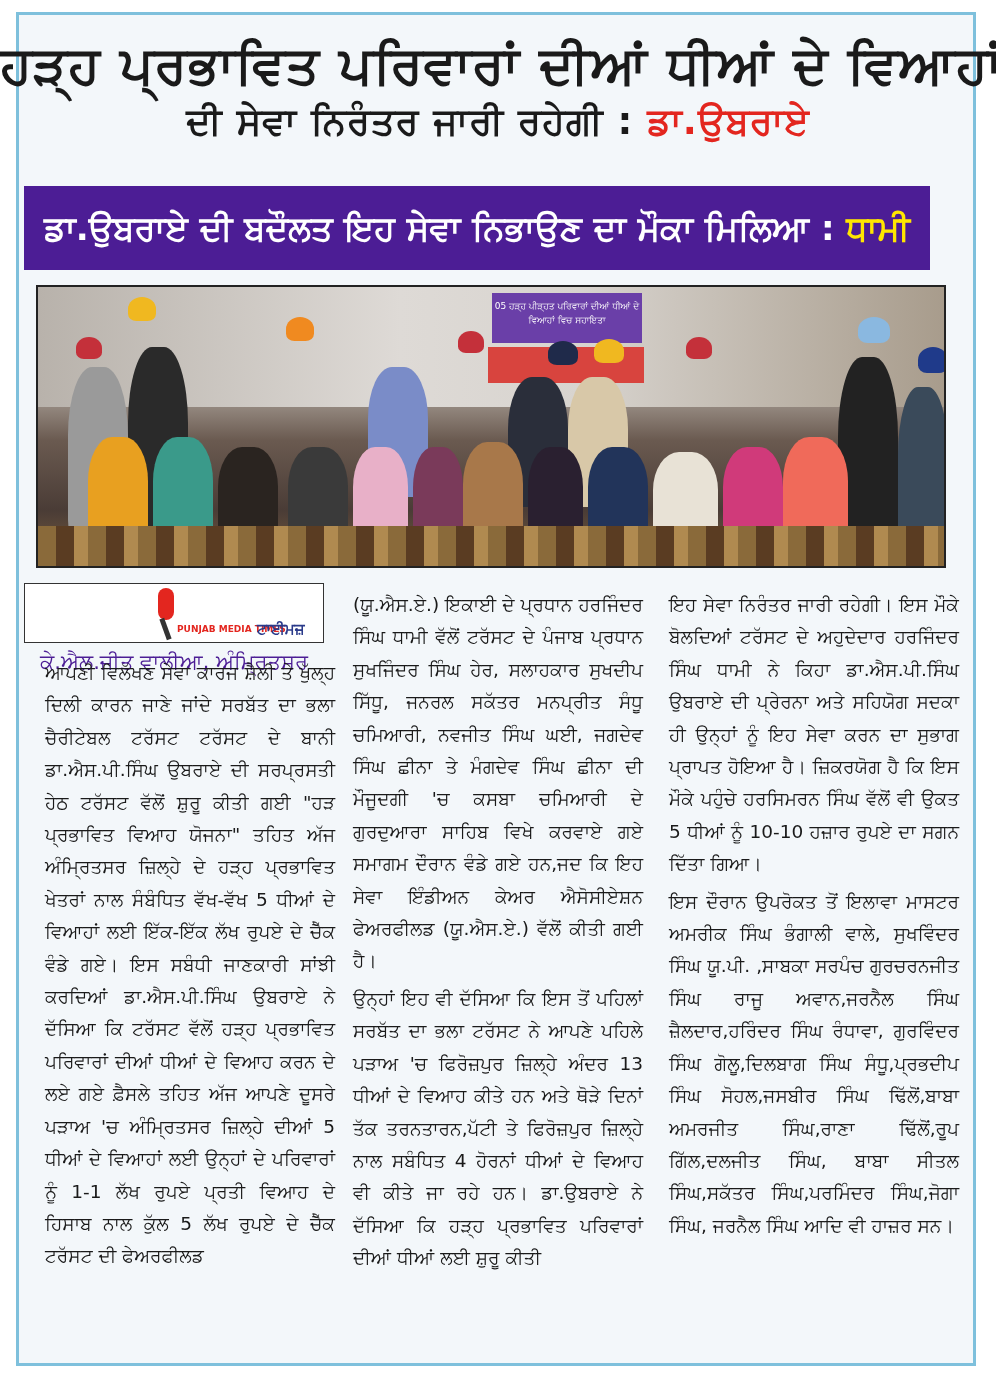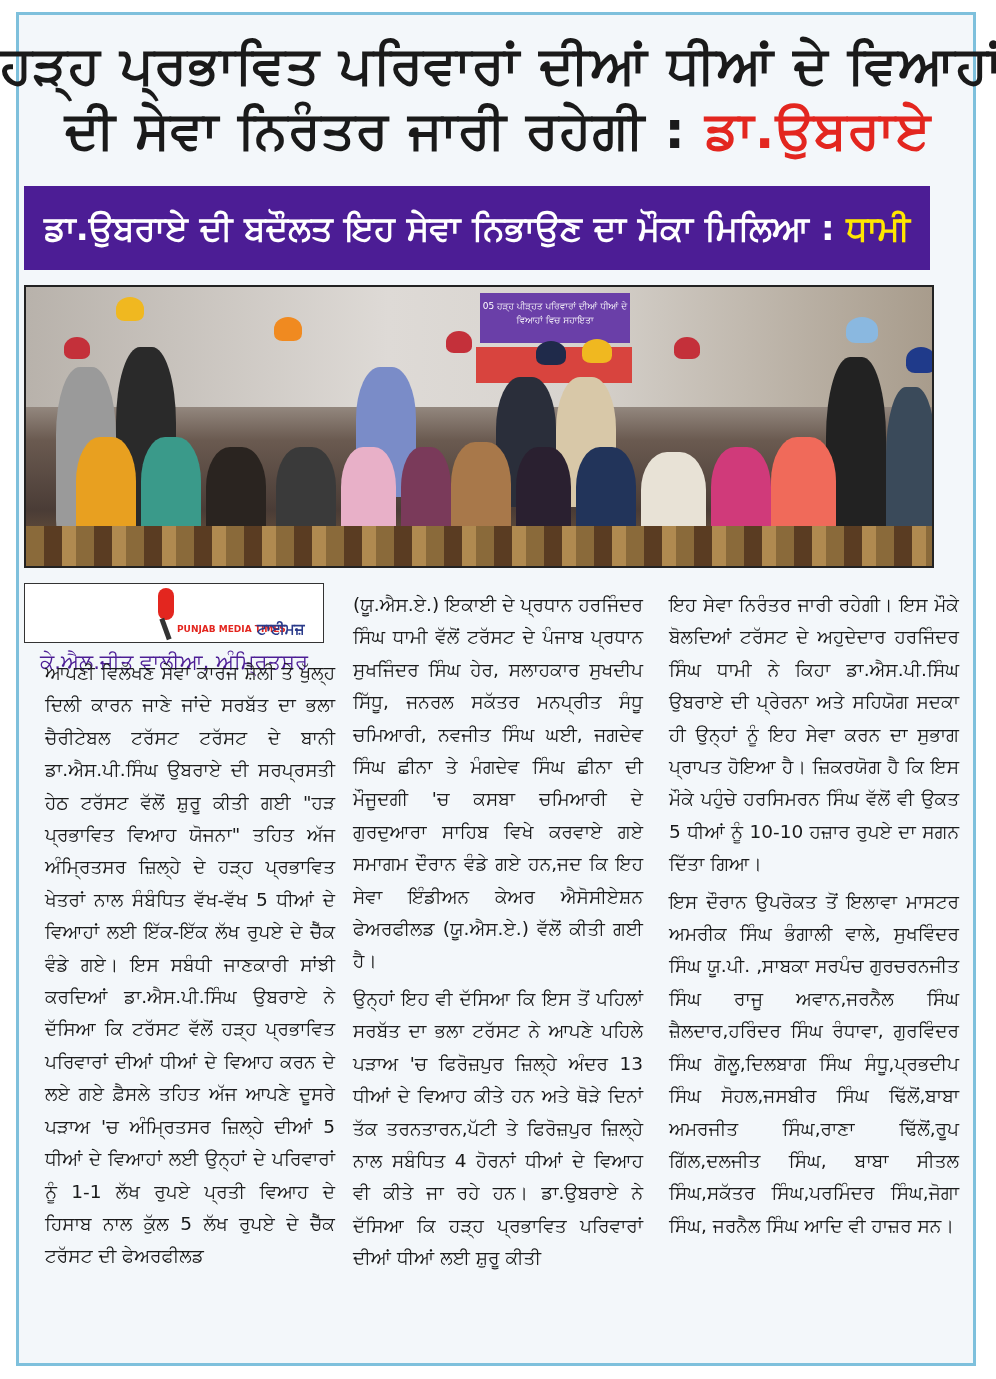--- a/index.html
+++ b/index.html
@@ -10,30 +10,30 @@
   .frame {
     position: absolute; left: 16px; top: 12px; width: 960px; height: 1354px;
     border: 3px solid #7ec0dc; background: #f3f7fa; box-sizing: border-box;
   }
   .headline {
     position: absolute; left: 0; width: 100%; text-align: center;
     font-family: "DejaVu Sans", sans-serif; font-weight: bold; color: #1a1a1a;
     letter-spacing: 1px; white-space: nowrap;
   }
   .headline.l1 { top: 35px; font-size: 52px; }
-  .headline.l2 { top: 100px; font-size: 52px; }
+  .headline.l2 { top: 100px; font-size: 37px; }
   .headline .red { color: #e3261f; }
   .subbanner {
     position: absolute; left: 24px; top: 186px; width: 906px; height: 84px;
     background: #4c1d95; color: #fff; text-align: center; font-weight: bold;
     font-size: 34px; line-height: 84px; white-space: nowrap;
   }
   .subbanner .yellow { color: #ffe600; }
   .photo {
-    position: absolute; left: 24px; top: 285px; width: 910px; height: 283px;
+    position: absolute; left: 36px; top: 285px; width: 910px; height: 283px;
     border: 2px solid #222; box-sizing: border-box; overflow: hidden;
     background: linear-gradient(180deg,#c9c6c2 0%,#bfb8b0 30%,#6a5a50 55%,#4a3c36 80%,#7a5e3e 100%);
   }
   .photo .wall { position:absolute; left:0; top:0; width:100%; height:120px;
     background: linear-gradient(90deg,#b8b2ab,#dedad6 40%,#d8d4cf 60%,#a89c8c); }
   .photo .banner {
     position:absolute; left:454px; top:6px; width:150px; height:50px; background:#6a3fa8;
     color:#fff; font-size:9px; text-align:center; line-height:14px; padding-top:6px; box-sizing:border-box;
   }
   .photo .banner2 { position:absolute; left:450px; top:60px; width:156px; height:36px; background:#d8443e; }

